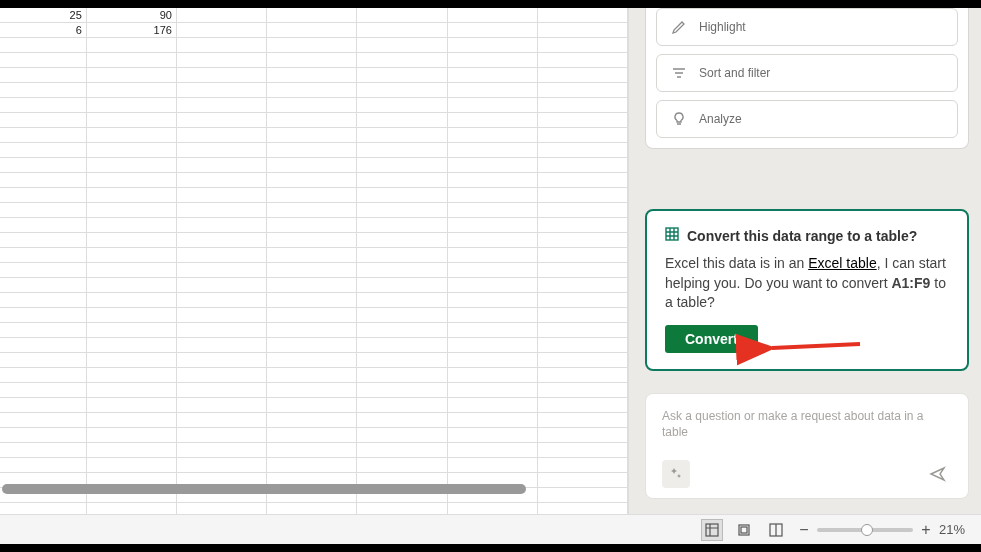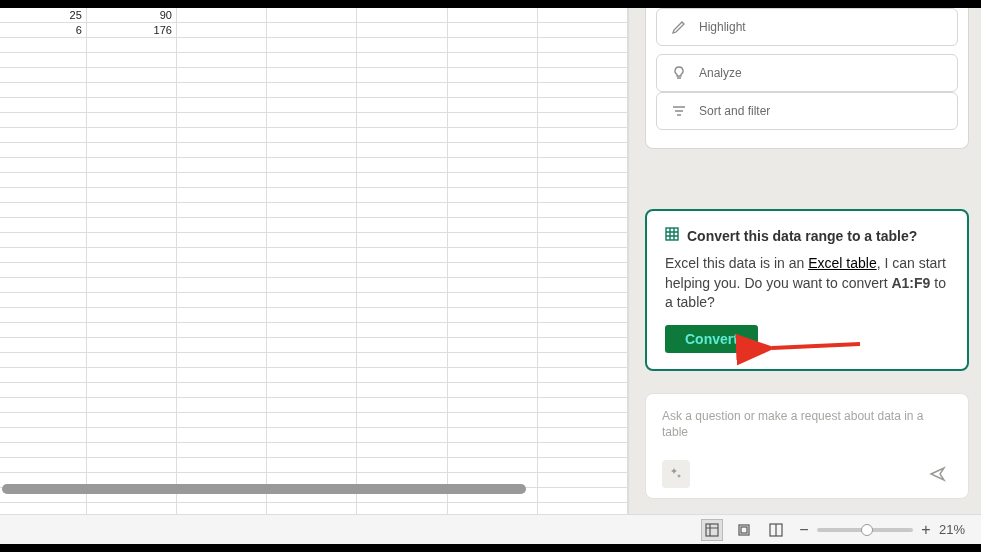--- a/index.html
+++ b/index.html
@@ -14,21 +14,21 @@
   .hscroll { position: absolute; bottom: 20px; left: 2px; width: 524px; height: 10px; background: #999; border-radius: 5px; }
   .side { flex: 1; padding: 0 12px 0 16px; background: #eceae6; overflow: hidden;}
   .action-card { background: #fff; border: 1px solid #d8d6d3; border-radius: 6px; padding: 10px 14px; margin-bottom: 8px; display: flex; align-items: center; gap: 12px; color: #6b6b6b; font-size: 12px; cursor: pointer;}
   .action-card .ic { width: 16px; height: 16px; display: flex; align-items: center; justify-content: center; color: #8a8a8a;}
   .prompt-card { background: #fff; border: 2px solid #0d7a5f; border-radius: 8px; padding: 16px 18px 16px 18px; position: relative; margin-top: 60px;}
   .prompt-title { font-weight: 700; font-size: 14px; color: #333; display: flex; align-items: center; gap: 8px; margin-bottom: 10px; text-align: right;}
   .prompt-title .ic { color: #0d7a5f; }
   .prompt-body { font-size: 14px; color: #444; line-height: 1.4;}
   .prompt-body a { color: #000000; text-decoration: underline; }
   .prompt-body b { font-weight: 700; }
-  .convert-btn { margin-top: 12px; background: #0d7a3b; color: #5eead4; border: none; border-radius: 3px; padding: 6px 20px; font-size: 14px; font-weight: 600; cursor: pointer;}
+  .convert-btn { margin-top: 12px; background: #0d7a3b; color: #ffffff; border: none; border-radius: 3px; padding: 6px 20px; font-size: 14px; font-weight: 600; cursor: pointer;}
   .arrow { position: absolute; left: 760px; top: 326px; pointer-events: none;}
   .arrow svg { overflow: visible; }
   .chat-area { margin-top: 22px; background: #fff; border: 1px solid #e4e2df; border-radius: 8px; padding: 14px 16px 10px 16px;}
   .chat-placeholder { color: #a8a5a1; font-size: 12px; line-height: 1.35; min-height: 44px;}
   .chat-controls { display: flex; justify-content: space-between; align-items: center; margin-top: 8px;}
   .chat-btn { width: 28px; height: 28px; border-radius: 4px; background: #efedea; display: flex; align-items: center; justify-content: center; color: #9a9894; cursor: pointer;}
   .statusbar { position: absolute; left: 0; right: 0; bottom: 0; height: 30px; background: #f5f5f5; border-top: 1px solid #ddd; display: flex; align-items: center; justify-content: flex-end; padding: 0 16px; gap: 10px;}
   .view-btn { width: 22px; height: 22px; display: flex; align-items: center; justify-content: center; color: #555; border: 1px solid transparent;}
   .view-btn.active { background: #e0e0e0; border-color: #bbb; }
   .zoom-ctrl { display: flex; align-items: center; gap: 6px; color: #555; font-size: 13px;}
@@ -359,35 +359,35 @@
     <div class="side">
       <div class="action-wrap">
         <div class="action-card">
           <span class="ic">
             <svg width="16" height="16" viewBox="0 0 16 16" fill="none" stroke="currentColor" stroke-width="1.3">
                 <path d="M2 14l1-3 8-8 2 2-8 8-3 1z"></path>
               </svg>
           </span>
           <span>Highlight</span>
         </div>
+        <div class="action-card">
+          <span class="ic">
+            <svg width="16" height="16" viewBox="0 0 16 16" fill="none" stroke="currentColor" stroke-width="1.3">
+                <path d="M2 4h12M4 8h8M6 12h4"></path>
+              </svg>
+          </span>
+          <span>Sort and filter</span>
+        </div>
         <div class="action-card" style="margin-bottom:0;">
           <span class="ic">
             <svg width="16" height="16" viewBox="0 0 16 16" fill="none" stroke="currentColor" stroke-width="1.3">
                 <path d="M8 2a4 4 0 0 0-2 7.5V11h4V9.5A4 4 0 0 0 8 2zM6 13h4"></path>
               </svg>
           </span>
           <span>Analyze</span>
-        </div>
-        <div class="action-card">
-          <span class="ic">
-            <svg width="16" height="16" viewBox="0 0 16 16" fill="none" stroke="currentColor" stroke-width="1.3">
-                <path d="M2 4h12M4 8h8M6 12h4"></path>
-              </svg>
-          </span>
-          <span>Sort and filter</span>
         </div>
       </div>
 
       <div class="prompt-card">
         <div class="prompt-title">
           <span class="ic">
             <svg width="14" height="14" viewBox="0 0 14 14" fill="none" stroke="currentColor" stroke-width="1.4">
                 <rect x="1" y="1" width="12" height="12"></rect>
                 <path d="M1 5h12M5 1v12M9 1v12M1 9h12"></path>
               </svg>

